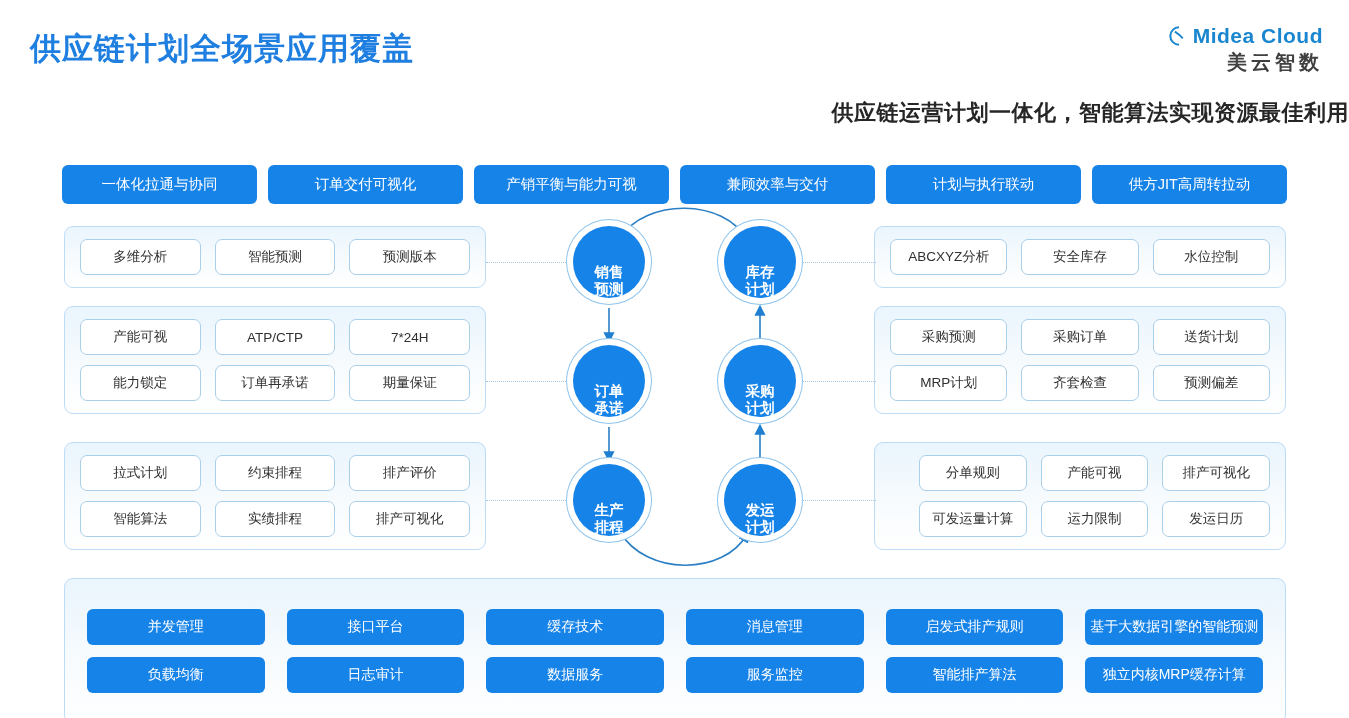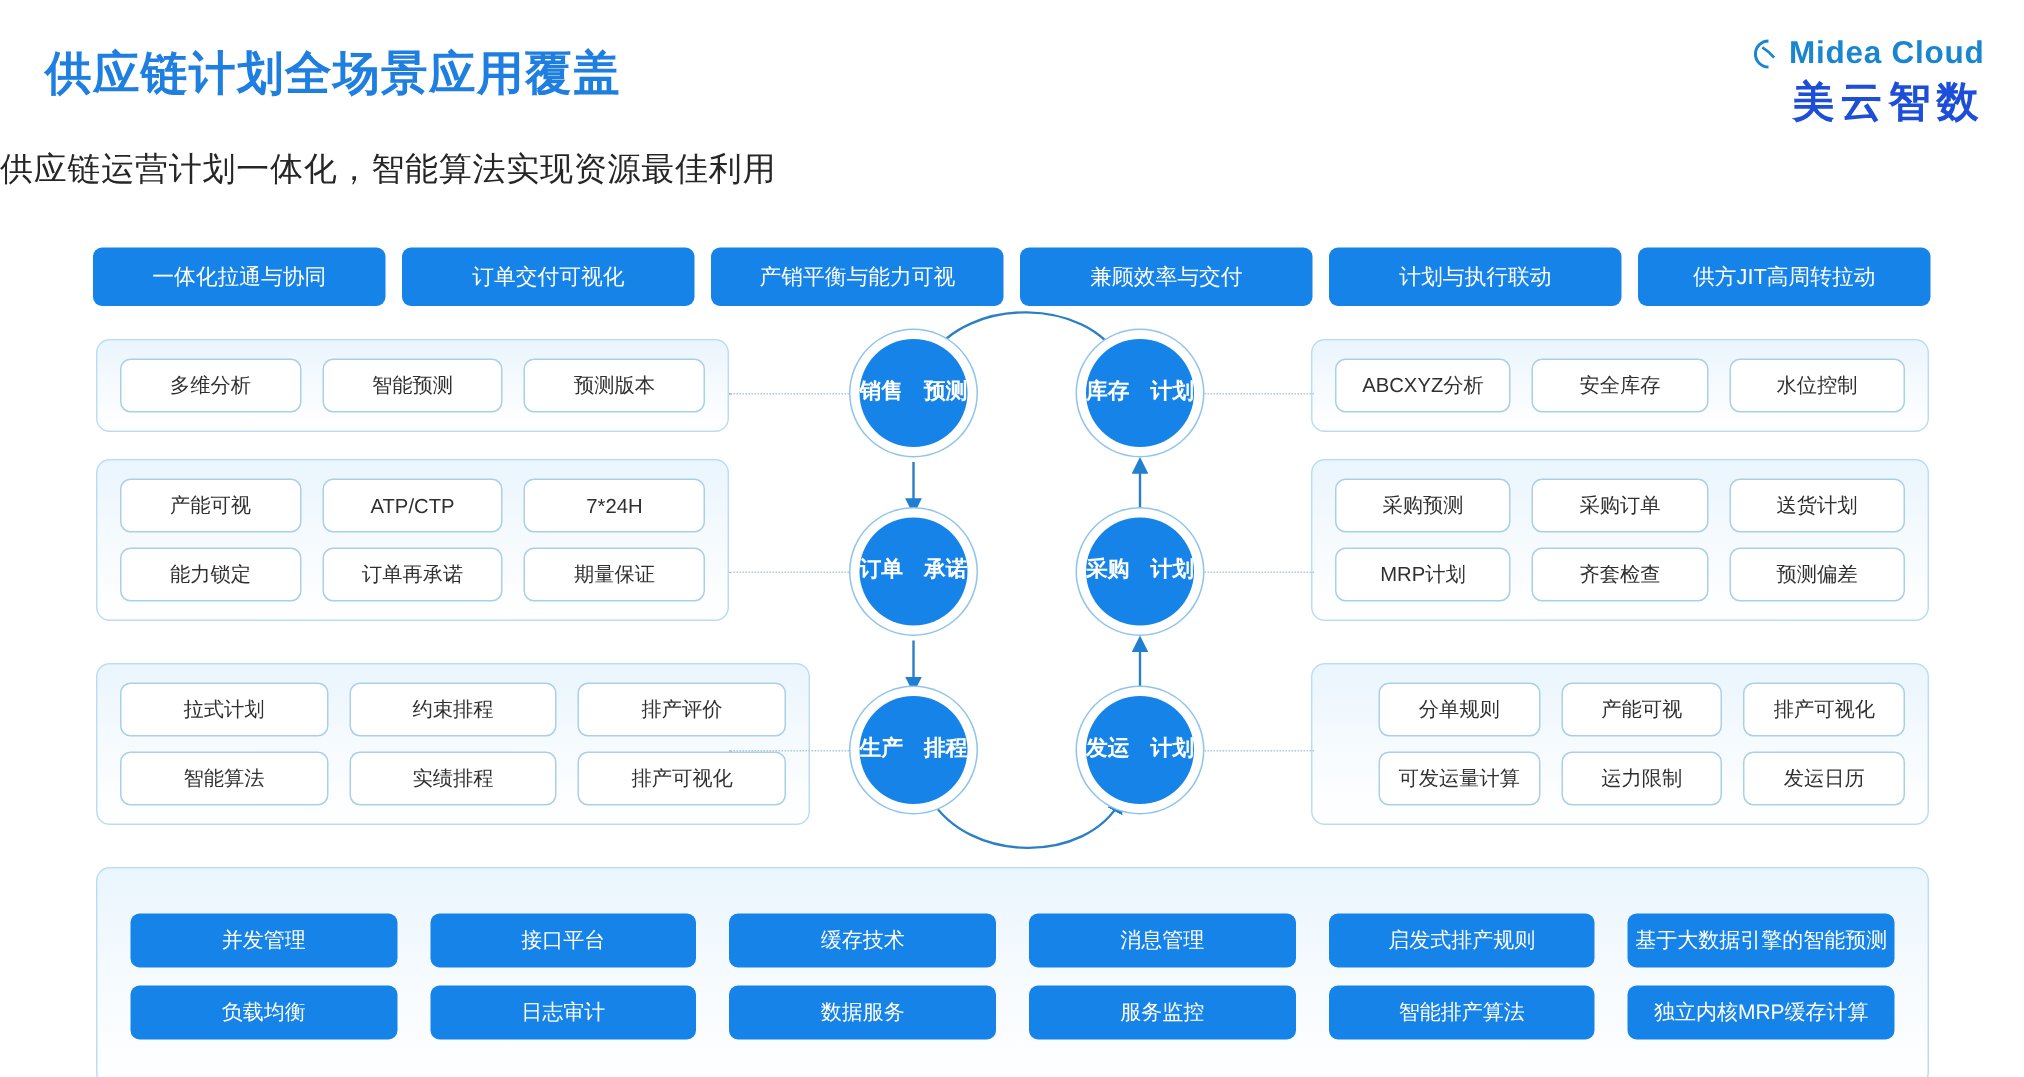--- a/index.html
+++ b/index.html
@@ -21,27 +21,28 @@
     position: absolute; right: 26px; top: 24px;
     display: flex; flex-direction: column; align-items: flex-end;
   }
   .logo-top { display: flex; align-items: center; gap: 3px; }
   .logo-mark { width: 22px; height: 22px; flex: none; }
   .logo-name {
     font-size: 21px; font-weight: bold; color: #1a86d0;
     letter-spacing: .5px; white-space: nowrap;
   }
   .logo-cn {
-    font-size: 28px; font-weight: bold; color: #1d4ed8;
+    font-size: 20px; font-weight: bold; color: #404040;
     letter-spacing: 4px; margin-top: 1px; white-space: nowrap; margin-left: 19px;
   }
   .subtitle {
     position: absolute; left: 0; right: 0; top: 98px;
-    text-align: left; font-size: 22px; color: #262626;
+    text-align: right; font-size: 22px; color: #262626;
     letter-spacing: .5px;
+    font-weight: bold;
   }
 
   
   .top-row {
     position: absolute; left: 62px; top: 165px;
     width: 1225px; display: flex; gap: 11px;
   }
   .pill {
     flex: 1; height: 39px; border-radius: 6px;
     background: #1683e8; color: #ffffff;
@@ -62,21 +63,21 @@
   .chip {
     flex: 1; height: 36px; border-radius: 7px;
     border: 1px solid #a9cfe9; background: #ffffff;
     color: #303030; font-size: 13.5px;
     display: flex; align-items: center; justify-content: center;
     white-space: nowrap;
   }
 
   #panel-L1 { left: 64px; top: 226px; width: 422px; }
   #panel-L2 { left: 64px; top: 306px; width: 422px; }
-  #panel-L3 { left: 64px; top: 442px; width: 476px; }
+  #panel-L3 { left: 64px; top: 442px; width: 422px; }
   #panel-R1 { left: 874px; top: 226px; width: 412px; }
   #panel-R2 { left: 874px; top: 306px; width: 412px; }
   #panel-R3 { left: 874px; top: 442px; width: 412px; padding-left: 44px; }
 
   
   #panel-bottom {
     left: 64px; top: 578px; width: 1222px;
     padding: 30px 22px;
   }
   #panel-bottom .panel-row { gap: 22px; }
@@ -89,22 +90,22 @@
   }
 
   
   #cycle {
     position: absolute; left: 492px; top: 200px;
     width: 380px; height: 375px;
   }
   .node {
     position: absolute; width: 72px; height: 72px; border-radius: 50%;
     background: #1683e8; color: #ffffff;
-    display: flex; flex-direction: row;
-    align-items: center; justify-content: space-between;
+    display: flex; flex-direction: column;
+    align-items: center; justify-content: flex-end;
     font-size: 14.5px; font-weight: bold; line-height: 1.18;
     box-shadow: 0 0 0 6px #ffffff, 0 0 0 7px #8fc4ec;
     z-index: 3;
   }
   .node span { display: block; }
   #node-sales { left: 81px; top: 26px; }
   #node-inv   { left: 232px; top: 26px; }
   #node-order { left: 81px; top: 145px; }
   #node-proc  { left: 232px; top: 145px; }
   #node-prod  { left: 81px; top: 264px; }

